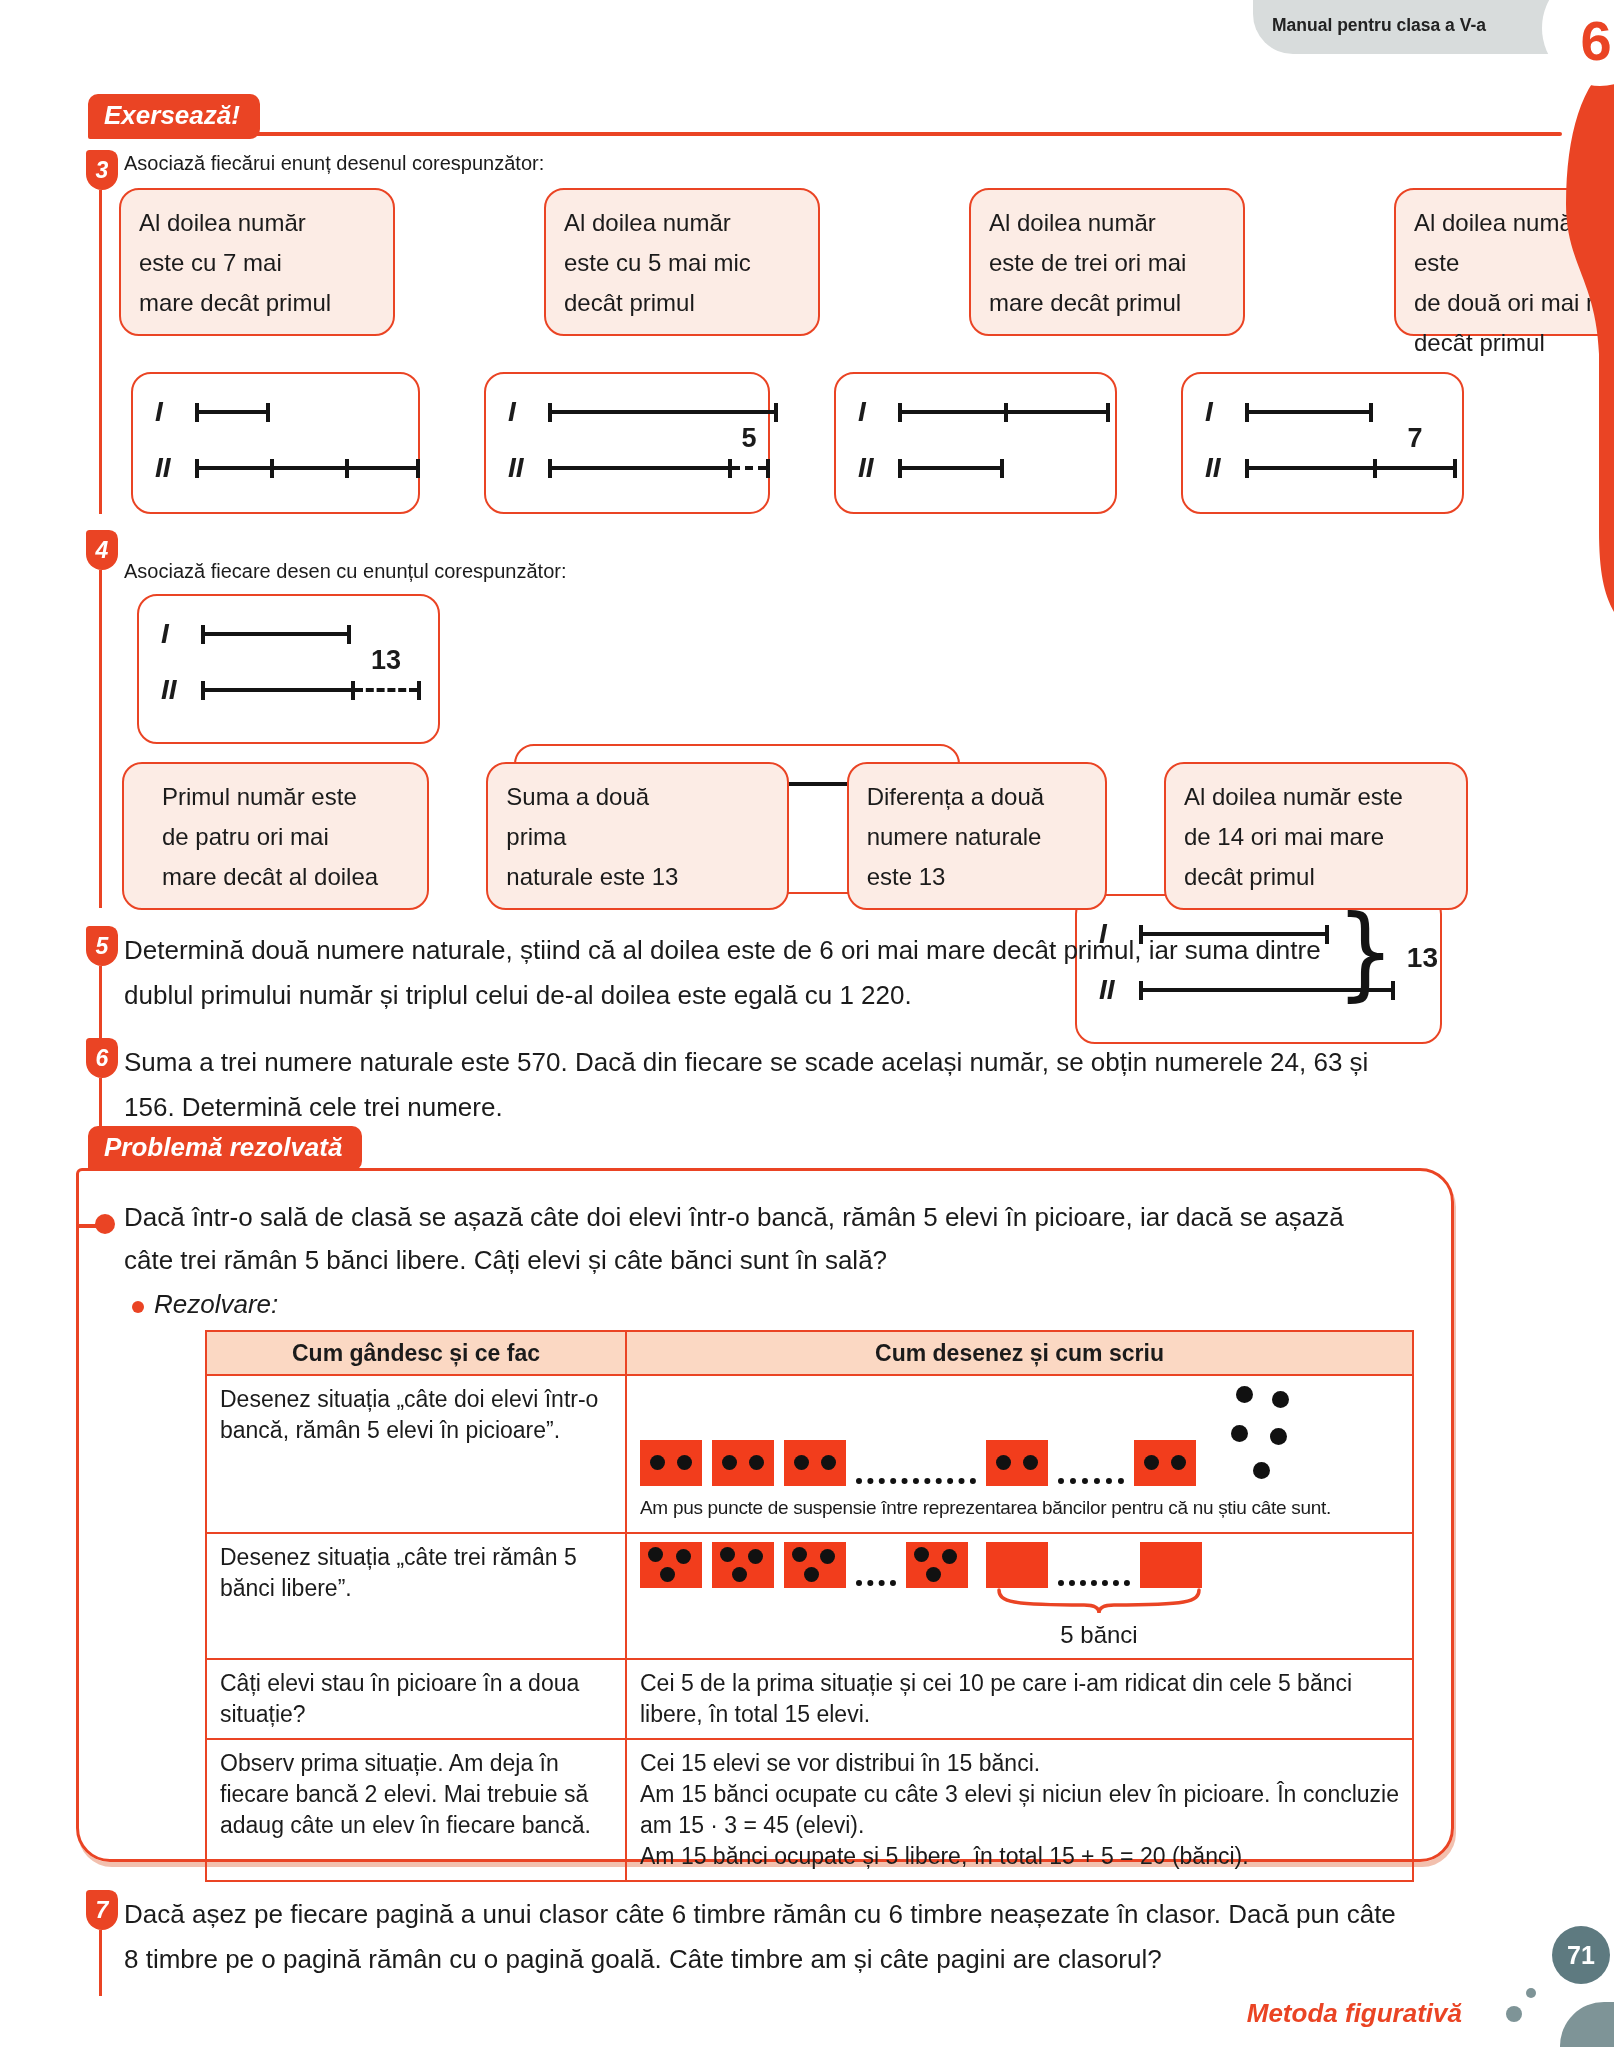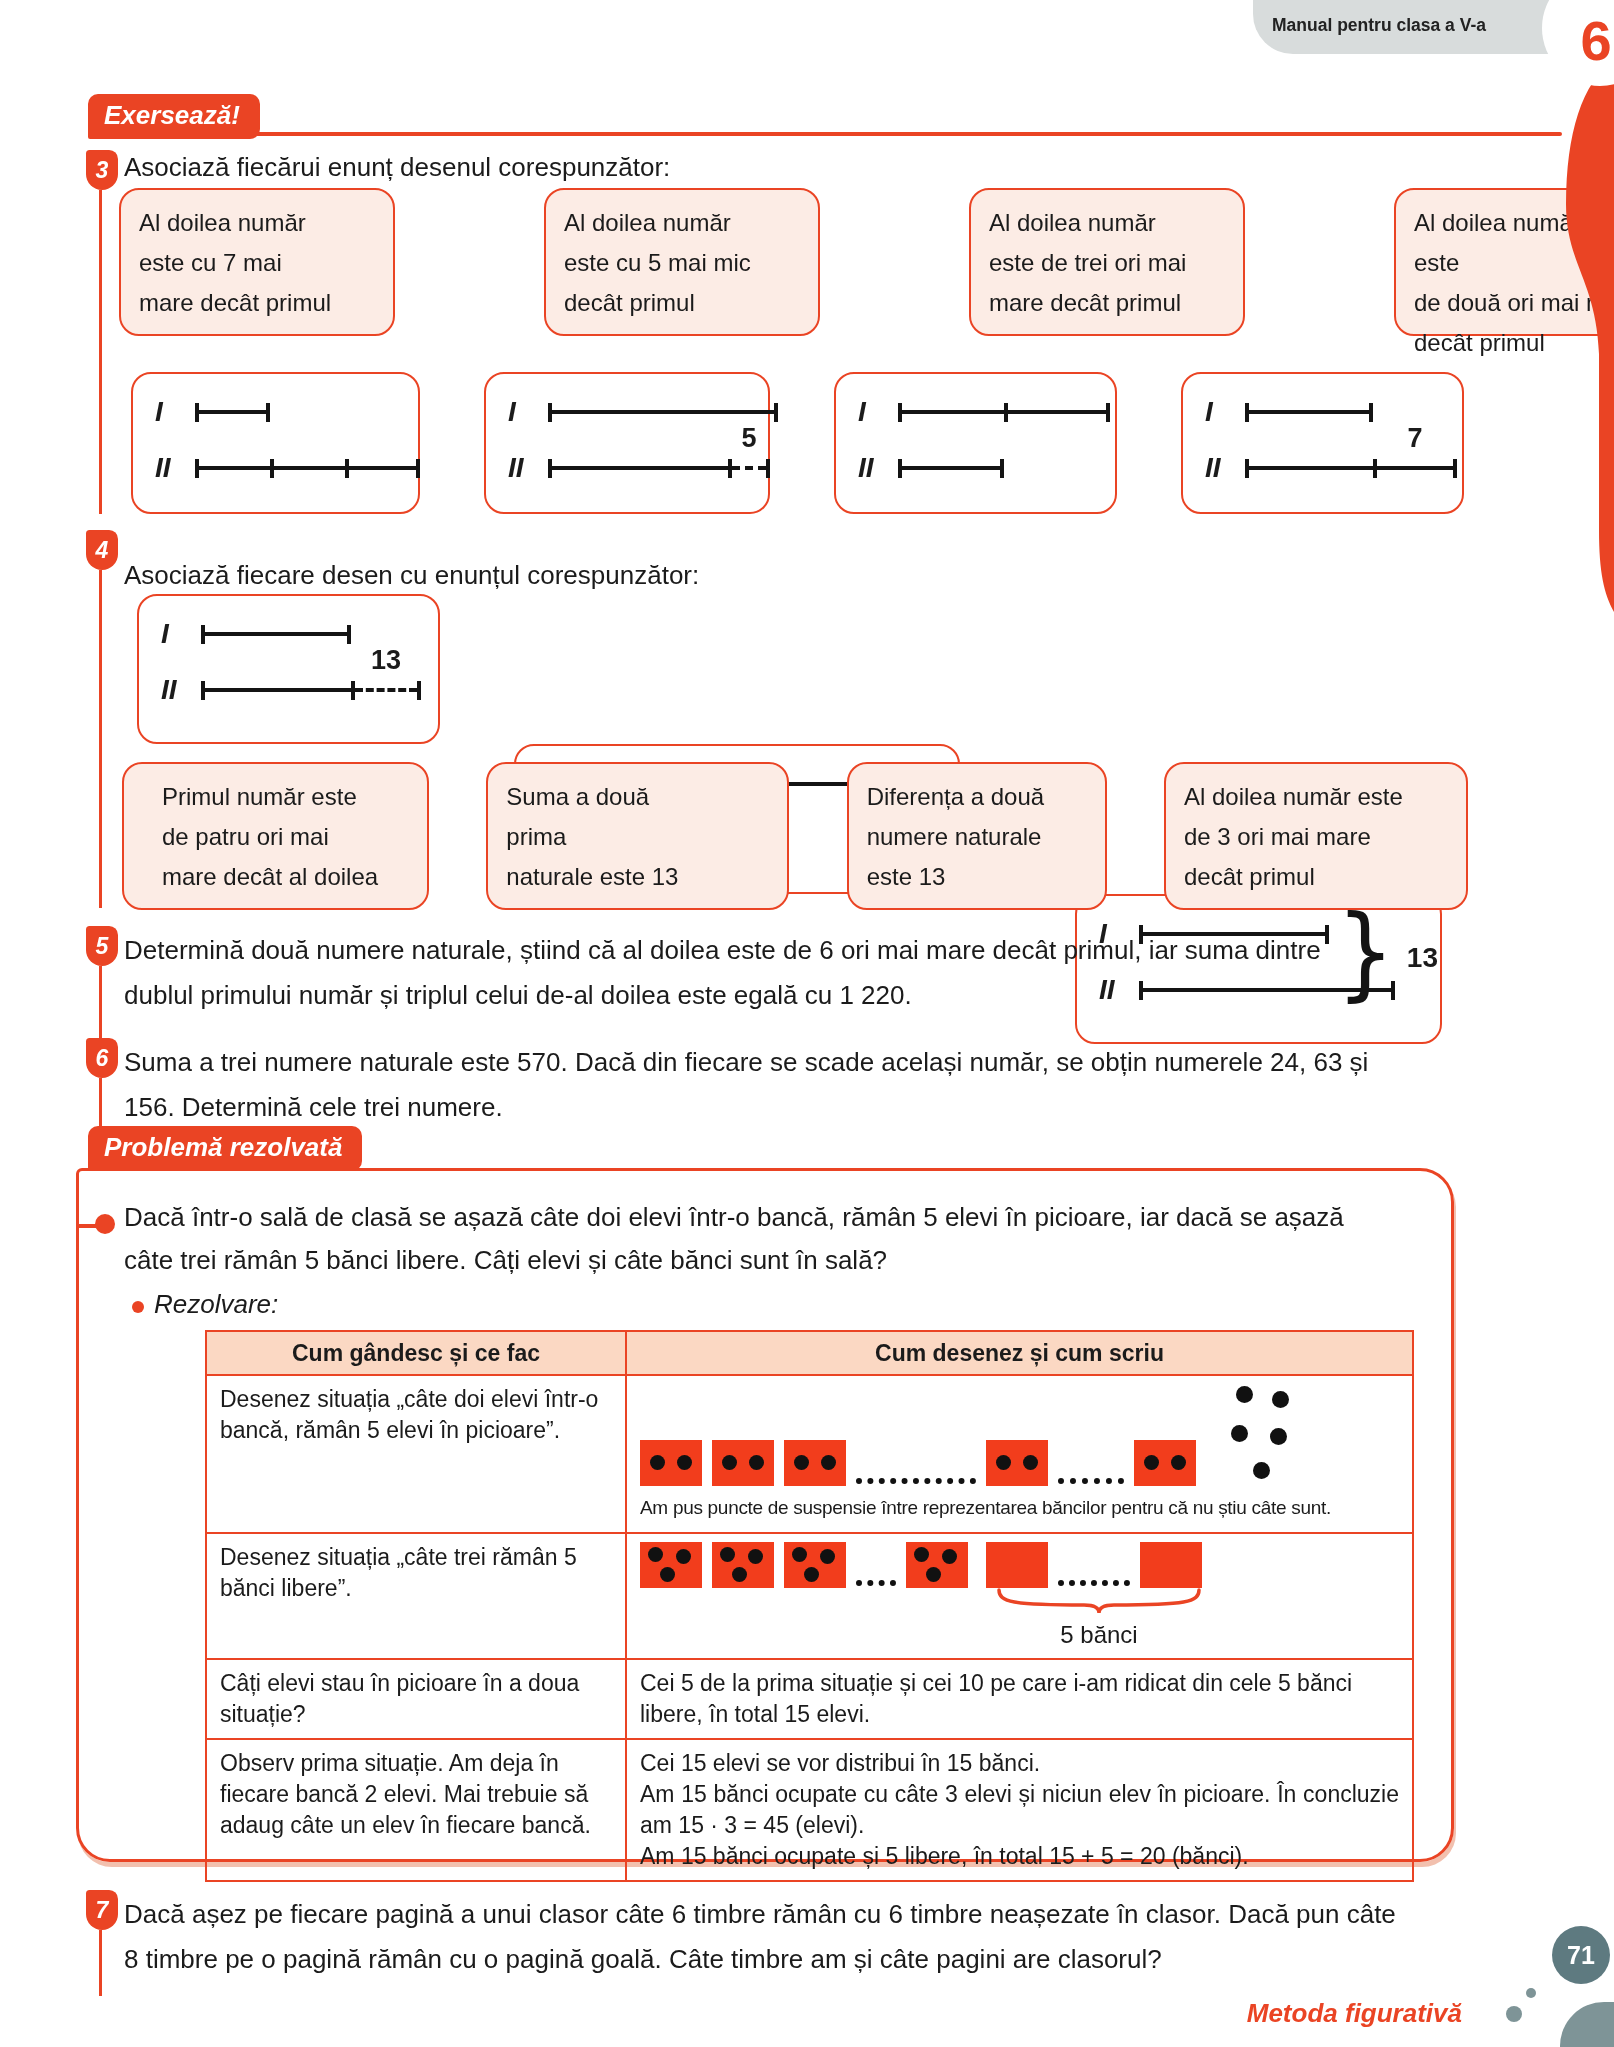--- a/index.html
+++ b/index.html
@@ -28,21 +28,21 @@
          border-radius:10px 10px 10px 2px; padding:6px 20px 8px 16px; font-size:26px; z-index:5;}
   .exers-badge{left:88px; top:94px;}
   .exers-line{left:88px; top:132px; width:1474px; height:4px; background:var(--accent); border-radius:2px;}
   .pr-badge{left:88px; top:1126px;}
 
   
   .ex-badge{width:32px; height:40px; background:var(--accent); color:#fff; font-weight:bold;
             font-style:italic; font-size:23px; display:flex; align-items:center; justify-content:center;
             border-radius:4px 10px 18px 18px; z-index:2;}
   .vline{width:3px; background:var(--accent);}
-  .ex-title{font-size:26px; color:var(--ink);}
+  .ex-title{font-size:20px; color:var(--ink);}
   .ex-text{font-size:26px; line-height:45px; color:var(--ink); white-space:nowrap;}
 
   
   .stmt-row{display:flex; justify-content:space-between;}
   .stmt-box{background:var(--pink); border:2.5px solid var(--accent); border-radius:20px;
             padding:13px 14px 10px 18px; font-size:24px; line-height:40px; height:148px;}
 
   
   .diag-row{display:flex; justify-content:space-between;}
   .diagram-box{background:#fff; border:2.5px solid var(--accent); border-radius:20px;
@@ -260,21 +260,21 @@
       <div>prima</div>
       <div>naturale este 13</div>
     </div>
   <div class="stmt-box" style="width:260px;">
       <div>Diferența a două</div>
       <div>numere naturale</div>
       <div>este 13</div>
     </div>
   <div class="stmt-box" style="width:304px;">
       <div>Al doilea număr este</div>
-      <div>de 3 ori mai mare</div>
+      <div>de 14 ori mai mare</div>
       <div>decât primul</div>
     </div>
 </div>
 
 <div class="abs ex-badge" style="left:86px; top:926px;">5</div>
 <div class="abs vline" style="left:99px; top:966px; height:74px;"></div>
 <div class="abs ex-text" style="left:124px; top:928px;">
     <div>Determină două numere naturale, știind că al doilea este de 6 ori mai mare decât primul, iar suma dintre</div>
     <div>dublul primului număr și triplul celui de-al doilea este egală cu 1 220.</div>
   </div>

